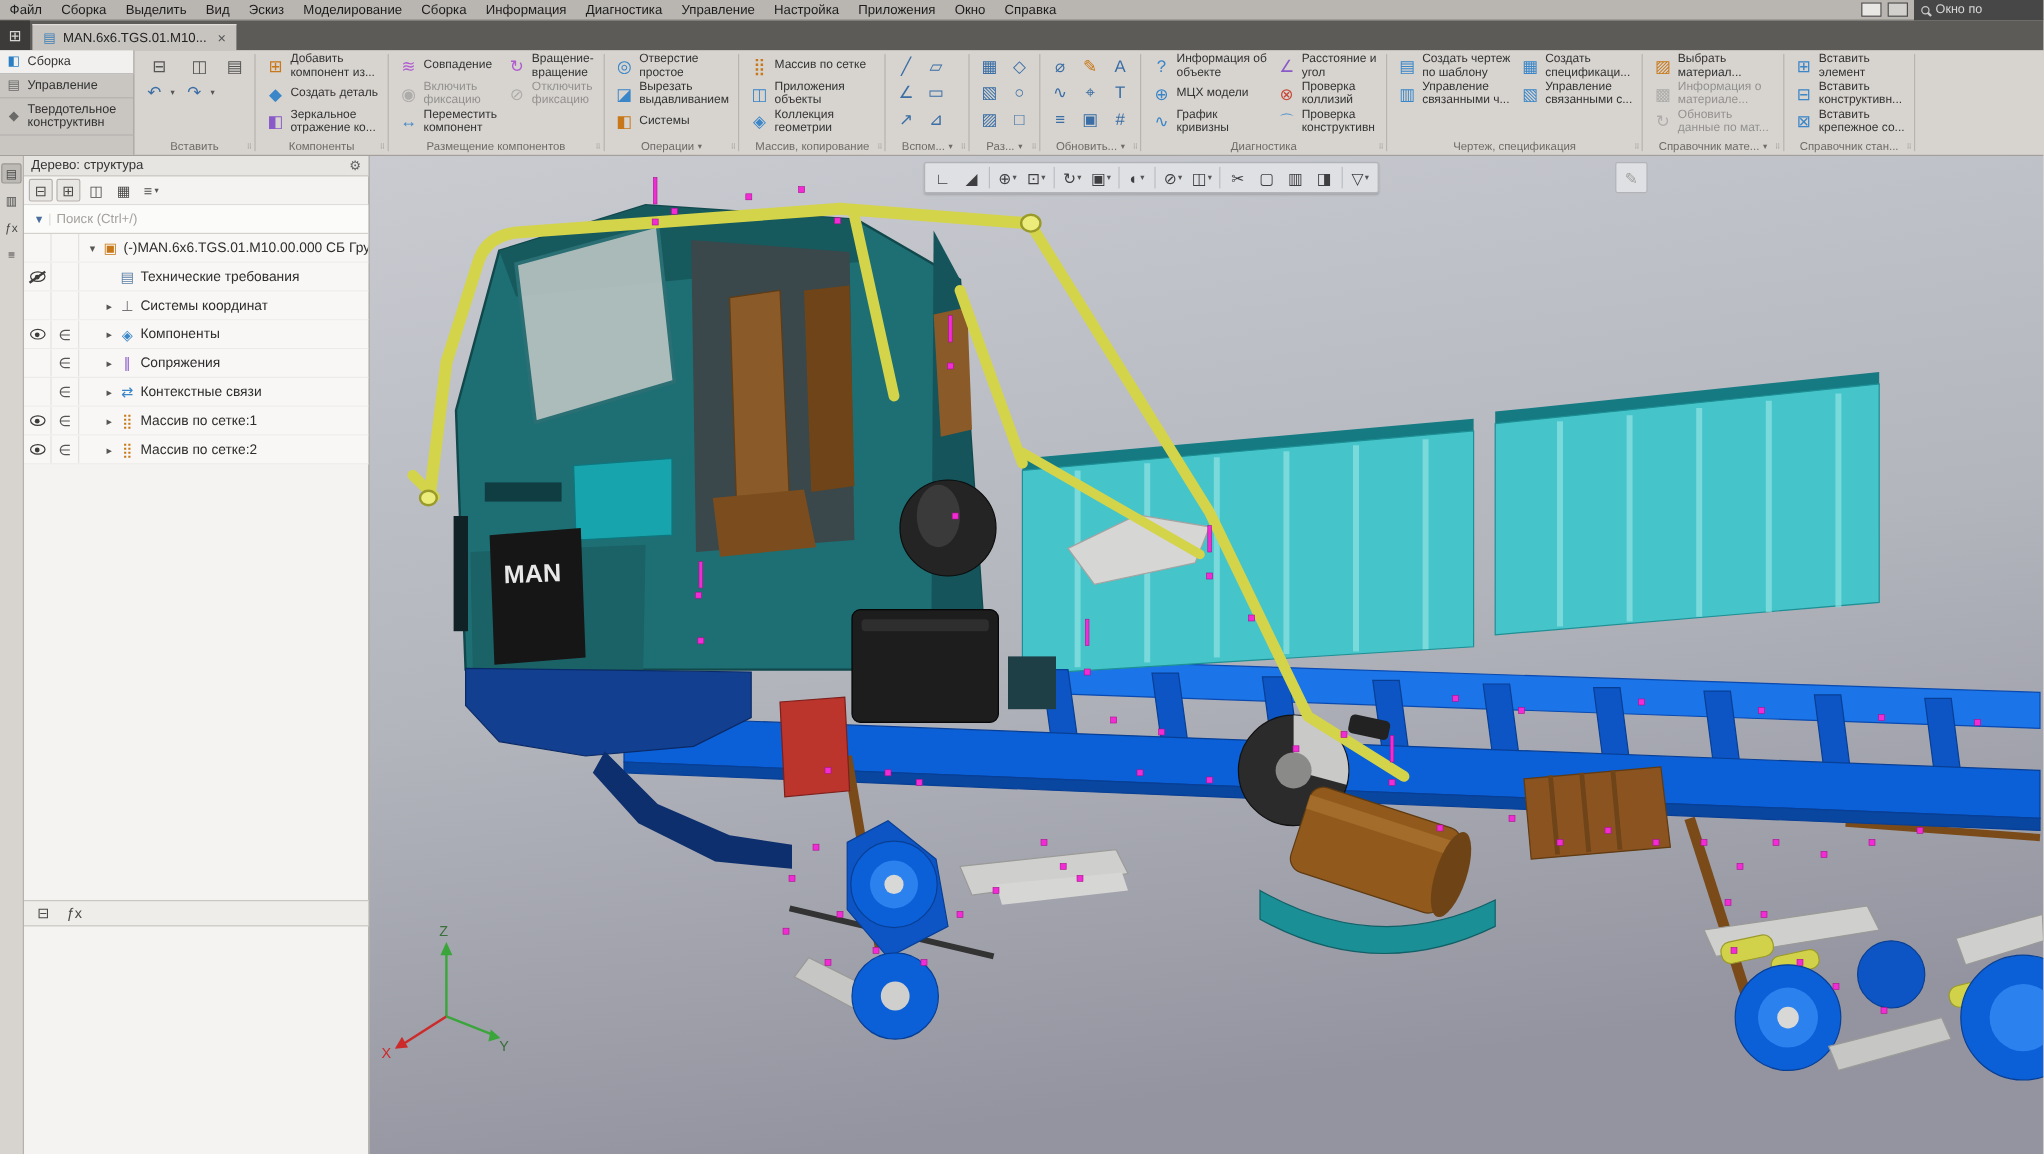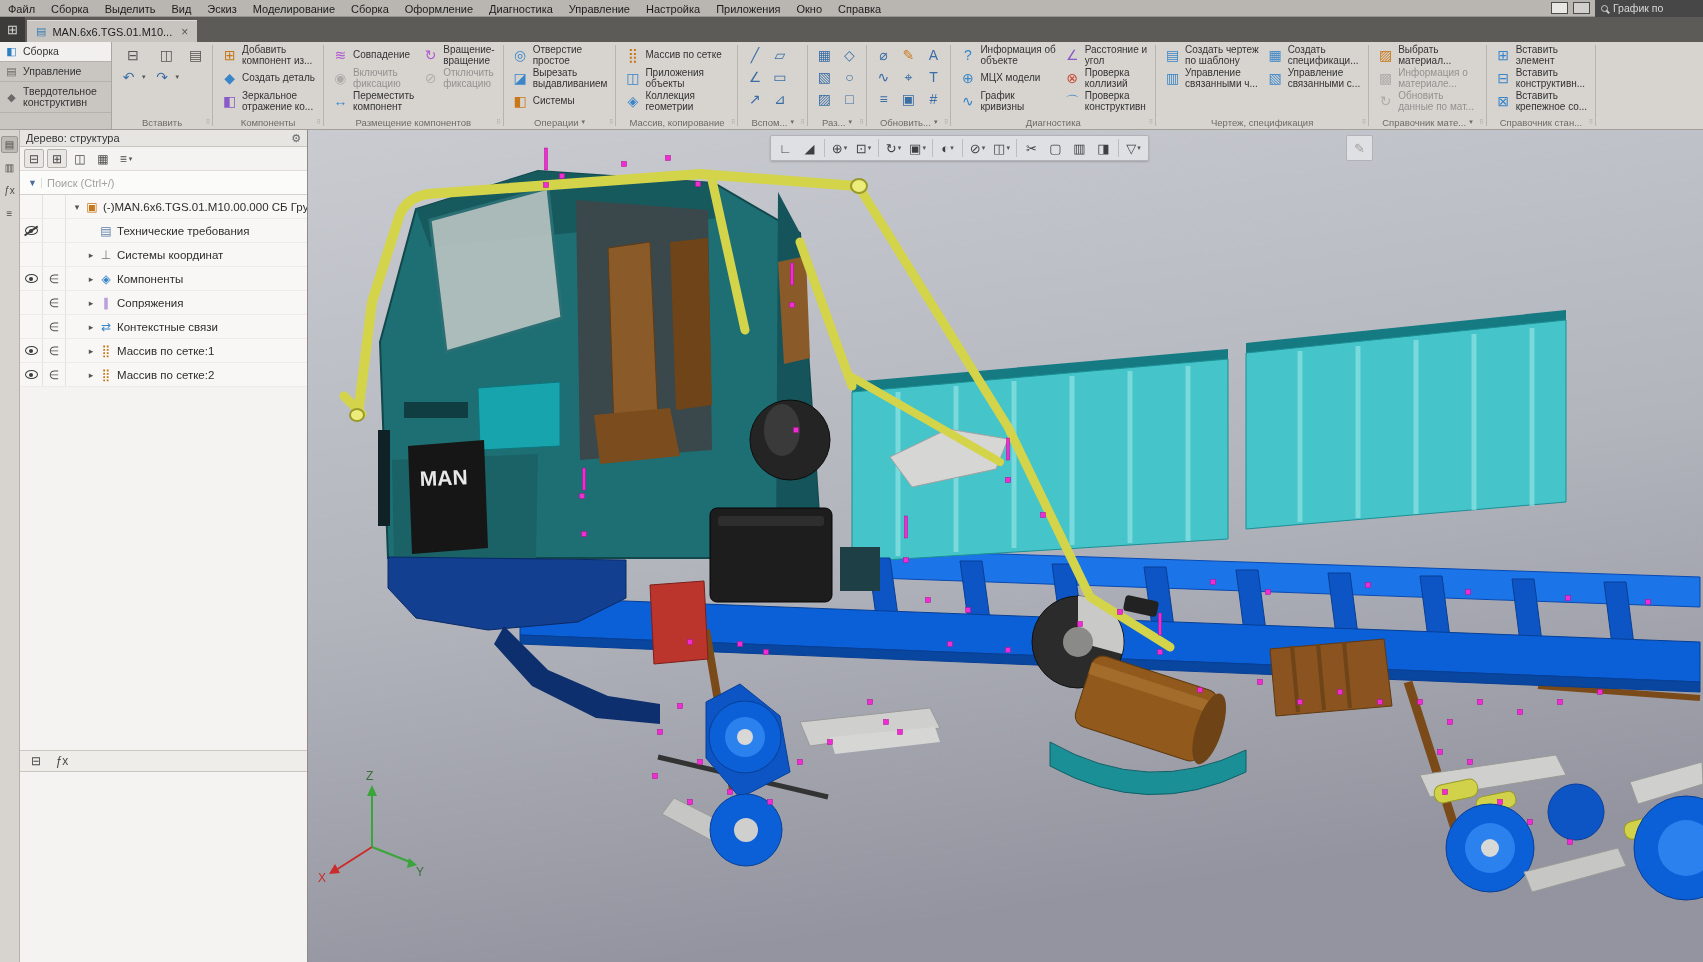--- a/index.html
+++ b/index.html
@@ -90,34 +90,34 @@
 
   <div id="menubar">
     <div id="menubar-items">
         <div class="menu-item">Файл</div>
         <div class="menu-item">Сборка</div>
         <div class="menu-item">Выделить</div>
         <div class="menu-item">Вид</div>
         <div class="menu-item">Эскиз</div>
         <div class="menu-item">Моделирование</div>
         <div class="menu-item">Сборка</div>
-        <div class="menu-item">Оформление</div>
+        <div class="menu-item">Информация</div>
         <div class="menu-item">Диагностика</div>
         <div class="menu-item">Управление</div>
         <div class="menu-item">Настройка</div>
         <div class="menu-item">Приложения</div>
         <div class="menu-item">Окно</div>
         <div class="menu-item">Справка</div>
       </div>
     <div class="spacer"></div>
     <span class="winbtn"></span>
     <span class="winbtn b2"></span>
     <div id="menu-search">
       <span class="mag"></span>
-      <span>График по</span>
+      <span>Окно по</span>
     </div>
   </div>
 
   <div id="tabbar">
     <div id="corner-btn">
       <span>⊞</span>
     </div>
     <div class="doc-tab">
       <span class="ticn">▤</span>
       <span>MAN.6x6.TGS.01.M10...</span>

